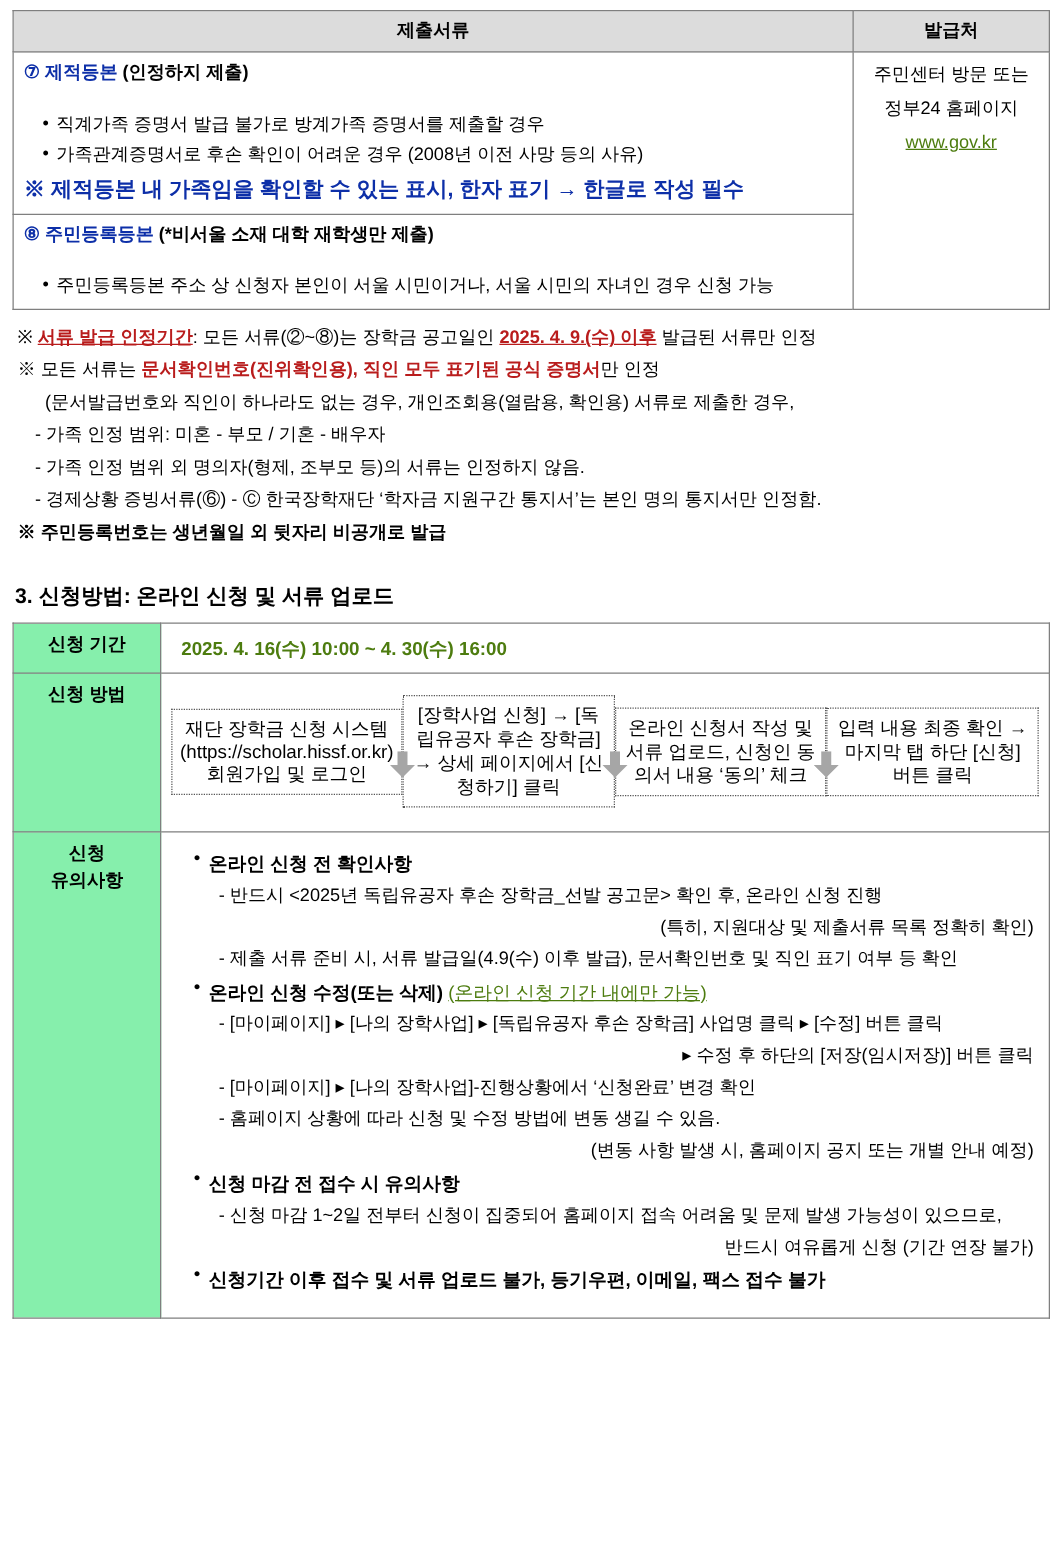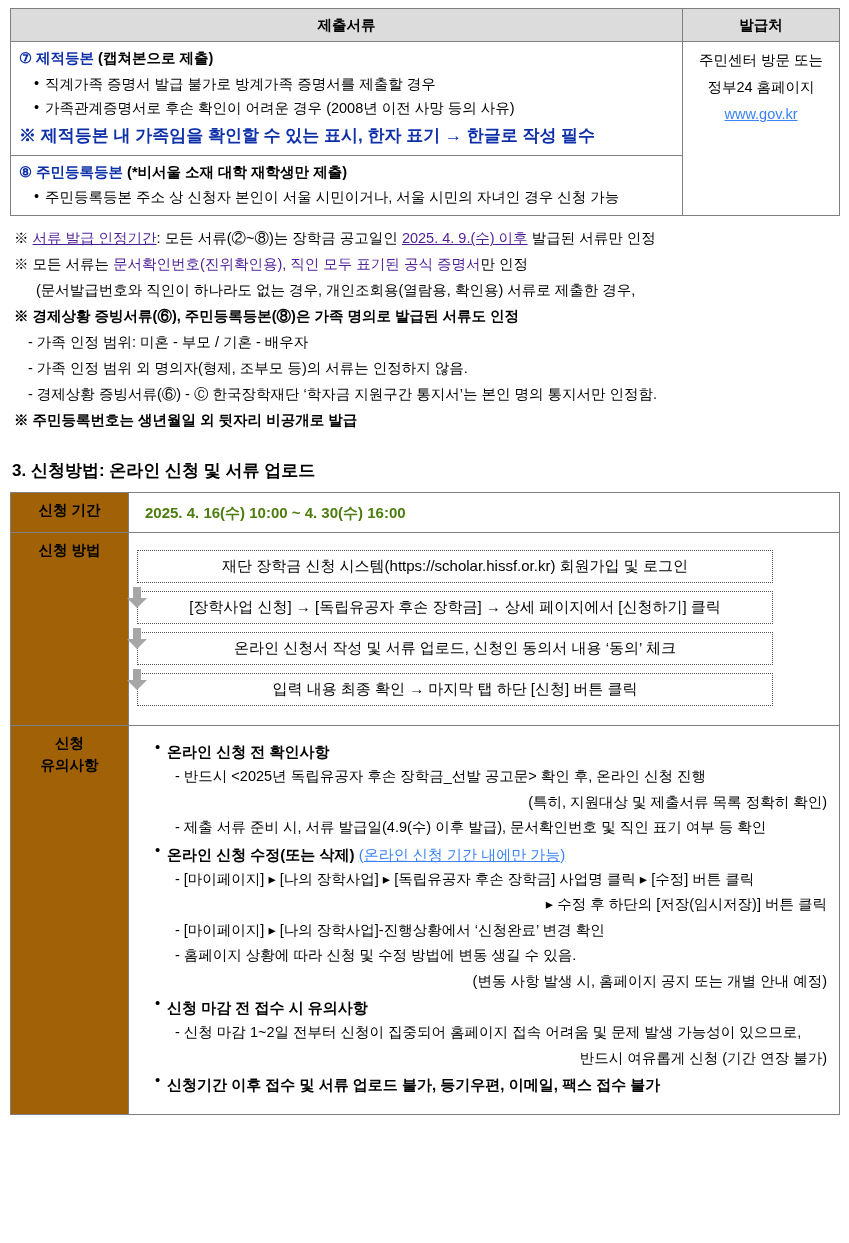--- a/index.html
+++ b/index.html
@@ -34,27 +34,27 @@
   }
   .hdr {
     background: #dcdcdc;
     text-align: center;
     font-weight: bold;
     font-size: 15.5px;
     padding: 6px 4px;
   }
   .mid { vertical-align: middle; }
   .bluebold { color: #0d2fa8; font-weight: bold; }
-  .redbold { color: #4c1d95; font-weight: normal; }
+  .redbold { color: #b91c1c; font-weight: bold; }
   .b { font-weight: bold; }
   .u { text-decoration: underline; }
-  .link { color: #3b82f6; text-decoration: underline; }
+  .link { color: #4d7c0f; text-decoration: underline; }
 
   ul.bul {
-    margin: 2px 0 0 0;
+    margin: 18px 0 0 0;
     padding-left: 15px;
     list-style: none;
   }
   ul.bul > li {
     position: relative;
     padding-left: 11px;
     margin: 1px 0;
     font-size: 14.5px;
     line-height: 1.6;
   }
@@ -108,39 +108,40 @@
     width: 829px;
     table-layout: fixed;
   }
   table.apply td {
     border: 1px solid #7f7f7f;
     font-size: 14.5px;
     vertical-align: top;
     padding: 7px 8px;
   }
   td.lbl {
-    background: #a16207;
+    background: #86efac;
     text-align: center;
     vertical-align: middle;
     font-weight: bold;
     font-size: 15px;
     line-height: 1.5;
   }
   .period-val {
     color: #4d7c0f;
     font-weight: bold;
     font-size: 15px;
     padding: 4px 2px 2px 8px;
   }
 
   
   .flow {
     padding: 10px 0 12px 0;
     display: flex;
-    flex-direction: column;
+    flex-direction: row;
+    align-items: center;
   }
   .fbox {
     border: 1px dotted #555;
     width: 636px;
     box-sizing: border-box;
     text-align: center;
     padding: 6px 6px;
     font-size: 15px;
     background: #fff;
   }
@@ -203,21 +204,21 @@
         <tr>
       <td class="hdr">제출서류</td>
       <td class="hdr">발급처</td>
     </tr>
 
     <tr>
       <td>
         <p class="rowtitle">
           <span class="bluebold">⑦</span>
           <span class="bluebold">제적등본</span>
-          <span class="b">(캡쳐본으로 제출)</span>
+          <span class="b">(인정하지 제출)</span>
         </p>
         <ul class="bul">
           <li>직계가족 증명서 발급 불가로 방계가족 증명서를 제출할 경우</li>
           <li>가족관계증명서로 후손 확인이 어려운 경우 (2008년 이전 사망 등의 사유)</li>
         </ul>
         <p class="note bluebold">※ 제적등본 내 가족임을 확인할 수 있는 표시, 한자 표기 → 한글로 작성 필수</p>
       </td>
       <td class="mid" rowspan="2">
         <div class="issuer">
           <div>주민센터 방문 또는</div>
@@ -243,21 +244,20 @@
     </table>
 
   <div class="notes">
     <p>
       <span>※ </span><span class="redbold u">서류 발급 인정기간</span><span>: 모든 서류(②~⑧)는 장학금 공고일인 </span><span class="redbold u">2025. 4. 9.(수) 이후</span><span> 발급된 서류만 인정</span>
     </p>
     <p>
       <span>※ 모든 서류는 </span><span class="redbold">문서확인번호(진위확인용), 직인 모두 표기된 공식 증명서</span><span>만 인정</span>
     </p>
     <p class="indent1">(문서발급번호와 직인이 하나라도 없는 경우, 개인조회용(열람용, 확인용) 서류로 제출한 경우,</p>
-    <p class="b">※ 경제상황 증빙서류(⑥), 주민등록등본(⑧)은 가족 명의로 발급된 서류도 인정</p>
     <p class="indent2">- 가족 인정 범위: 미혼 - 부모 / 기혼 - 배우자</p>
     <p class="indent2">- 가족 인정 범위 외 명의자(형제, 조부모 등)의 서류는 인정하지 않음.</p>
     <p class="indent2">- 경제상황 증빙서류(⑥) - Ⓒ 한국장학재단 ‘학자금 지원구간 통지서’는 본인 명의 통지서만 인정함.</p>
     <p class="b">※ 주민등록번호는 생년월일 외 뒷자리 비공개로 발급</p>
   </div>
 
   <h2 class="sec">3. 신청방법: 온라인 신청 및 서류 업로드</h2>
 
   <table class="apply">
     <colgroup>

